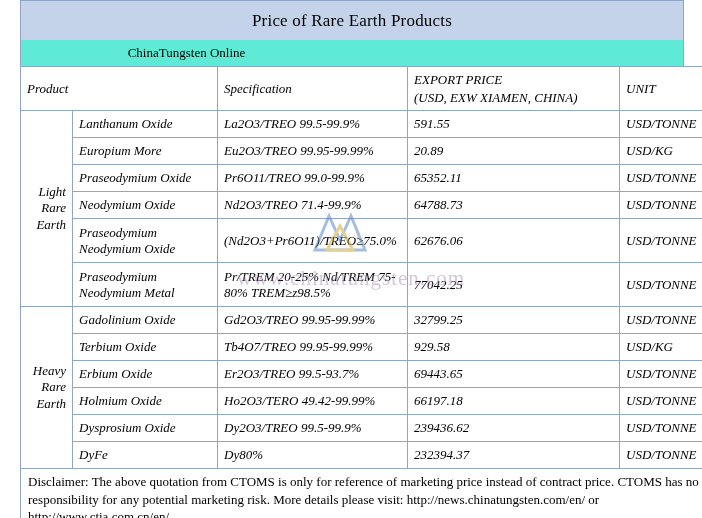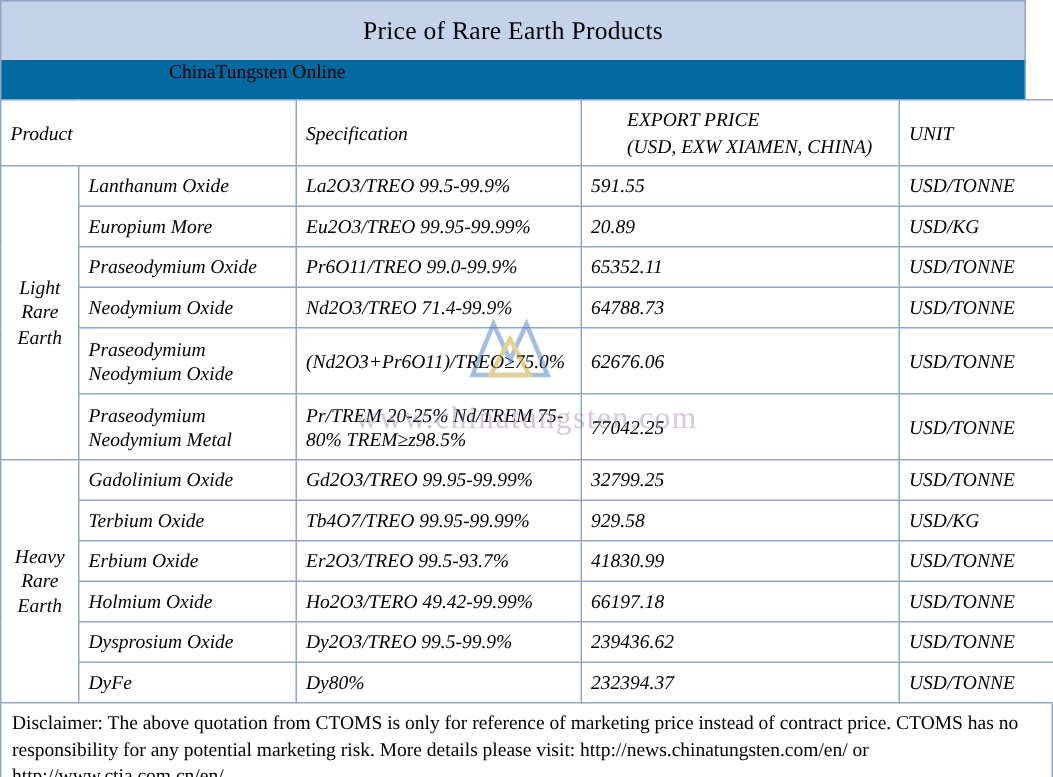--- a/index.html
+++ b/index.html
@@ -12,41 +12,43 @@
     height: 518px;
     font-family: "Liberation Serif", serif;
     color: #000000;
     overflow: hidden;
   }
   .page {
     position: relative;
     width: 684px;
     height: 518px;
     box-sizing: border-box;
+    padding-left: 20px;
   }
   .title-bar {
     height: 40px;
     background: #c5d3ea;
     border: 1px solid #8fa6c8;
     border-bottom: none;
     display: flex;
     align-items: center;
     justify-content: center;
     box-sizing: border-box;
   }
   .title-bar .title {
     font-size: 17px;
     letter-spacing: 0.2px;
   }
   .subtitle-bar {
     height: 26px;
-    background: #0369a1;
+    background: #5eead4;
     border-left: 1px solid #8fa6c8;
     border-right: 1px solid #8fa6c8;
     display: flex;
+    align-items: center;
     box-sizing: border-box;
     font-size: 13px;
   }
   .subtitle-bar .source {
     width: 50%;
     text-align: center;
   }
   .subtitle-bar .date {
     width: 50%;
     text-align: center;
@@ -71,26 +73,26 @@
   thead td {
     height: 44px;
     vertical-align: middle;
   }
   .col-group { width: 52px; }
   .col-product { width: 145px; }
   .col-spec { width: 190px; }
   .col-price { width: 212px; }
   .col-unit { width: 103px; }
   .group-cell {
-    text-align: center;
+    text-align: right;
     vertical-align: middle;
     line-height: 1.25;
     padding-left: 6px;
   }
-  .hdr-price div { line-height: 1.35; margin-left: 24px; }
+  .hdr-price div { line-height: 1.35; }
   .body-row td { height: 27px; }
   .row-tall td { height: 44px; }
   .disclaimer {
     border: 1px solid #8fa6c8;
     border-top: none;
     font-size: 13px;
     line-height: 1.35;
     padding: 4px 7px 5px 7px;
     box-sizing: border-box;
     width: 702px;
@@ -212,21 +214,21 @@
       </tr>
       <tr class="body-row">
         <td>Terbium Oxide</td>
         <td>Tb4O7/TREO 99.95-99.99%</td>
         <td>929.58</td>
         <td>USD/KG</td>
       </tr>
       <tr class="body-row">
         <td>Erbium Oxide</td>
         <td>Er2O3/TREO 99.5-93.7%</td>
-        <td>41830.99</td>
+        <td>69443.65</td>
         <td>USD/TONNE</td>
       </tr>
       <tr class="body-row">
         <td>Holmium Oxide</td>
         <td>Ho2O3/TERO 49.42-99.99%</td>
         <td>66197.18</td>
         <td>USD/TONNE</td>
       </tr>
       <tr class="body-row">
         <td>Dysprosium Oxide</td>

